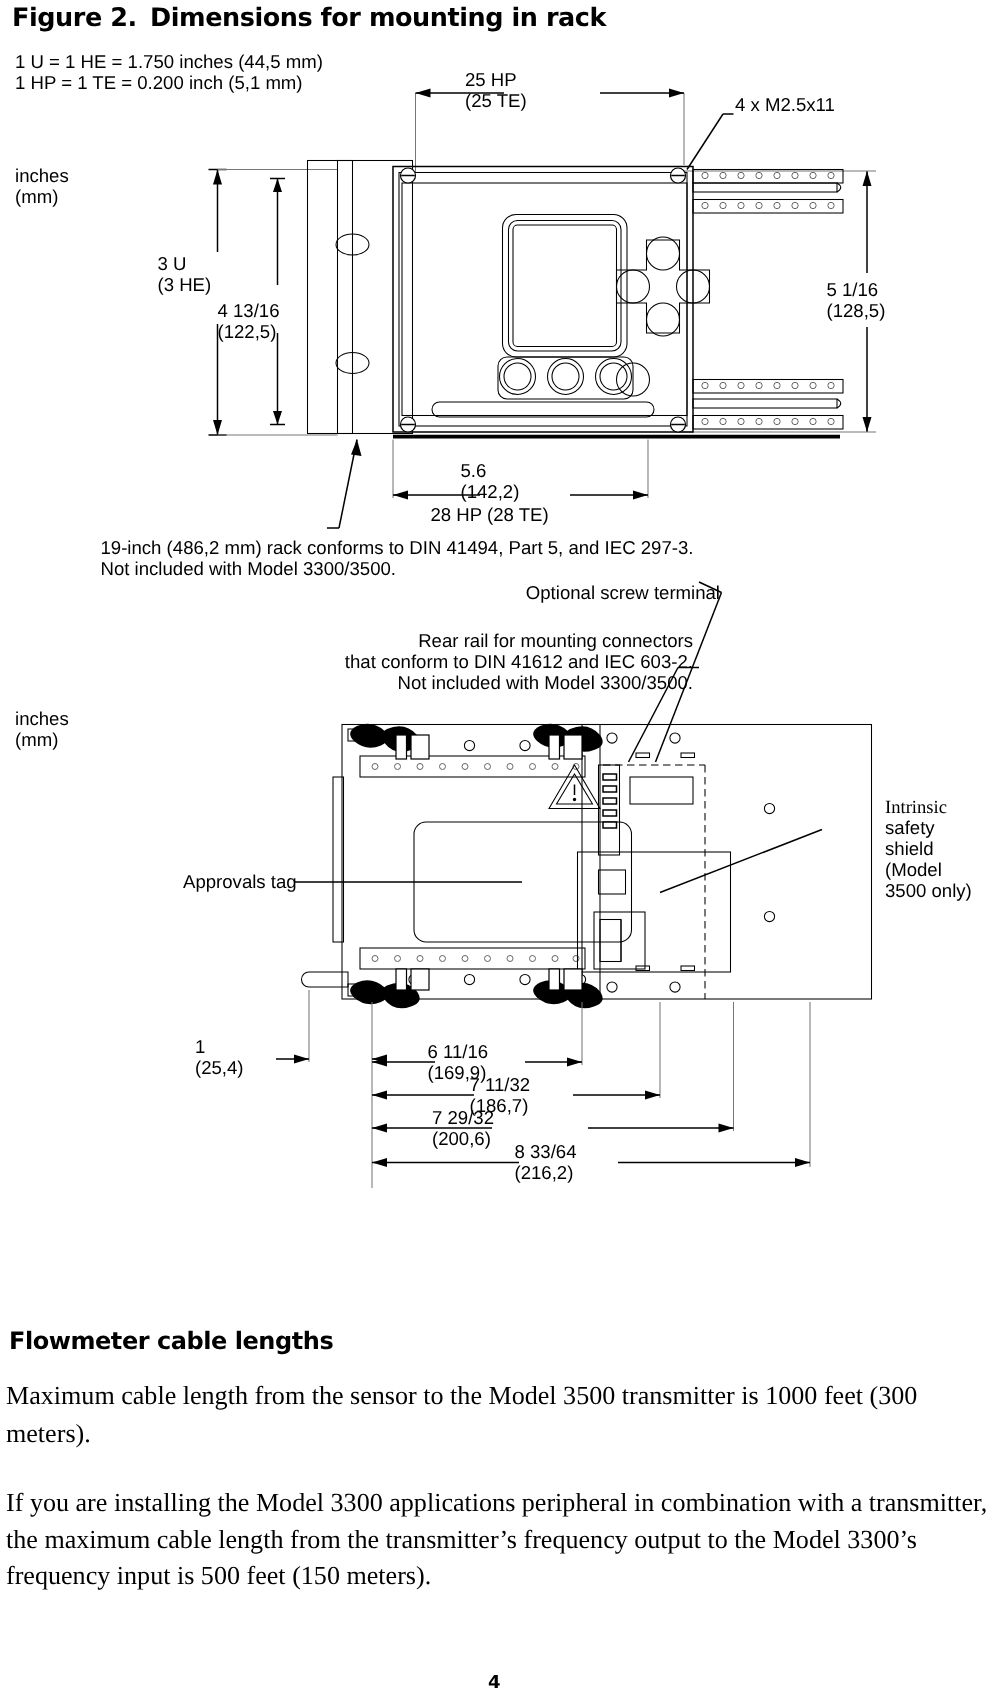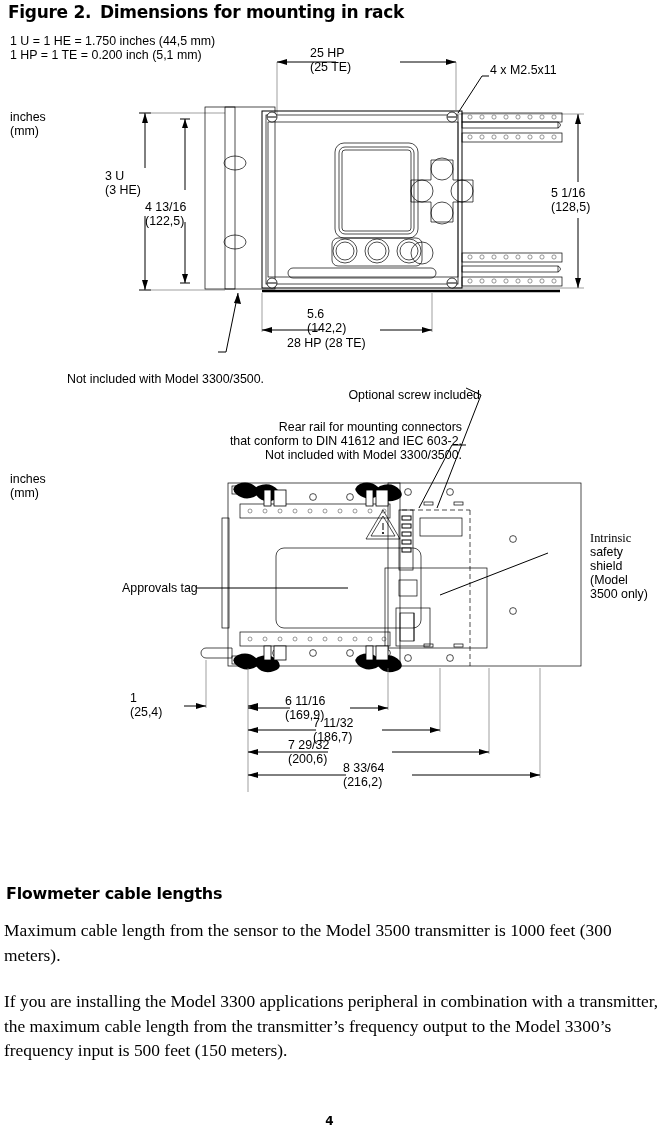--- a/index.html
+++ b/index.html
@@ -245,20 +245,21 @@
   <div class="dtxt ctr" style="left:145px;top:200px;width:80px;">4 13/16</div>
   <div class="dtxt ctr" style="left:145px;top:214px;width:80px;">(122,5)</div>
 
   <div class="dtxt ctr" style="left:551px;top:186px;width:80px;">5 1/16</div>
   <div class="dtxt ctr" style="left:551px;top:200px;width:80px;">(128,5)</div>
 
   <div class="dtxt ctr" style="left:307px;top:307px;width:80px;">5.6</div>
   <div class="dtxt ctr" style="left:307px;top:321px;width:80px;">(142,2)</div>
   <div class="dtxt ctr" style="left:287px;top:336px;width:120px;">28 HP (28 TE)</div>
 
+  <div class="dtxt" style="left:67px;top:358px;">19-inch (486,2 mm) rack conforms to DIN 41494, Part 5, and IEC 297-3.</div>
   <div class="dtxt" style="left:67px;top:372px;">Not included with Model 3300/3500.</div>
 
   <svg width="659" height="420" viewBox="0 0 659 420" style="top:420px;">
 
     <g>
       <line class="ln" x1="481" y1="-25" x2="466" y2="-32"></line>
       <line class="ln" x1="481" y1="-25" x2="437" y2="88"></line>
     </g>
 
     <g>
@@ -427,21 +428,21 @@
     </g>
 
     <g>
       <line class="ln" x1="248" y1="355" x2="346" y2="355"></line>
       <line class="ln" x1="412" y1="355" x2="540" y2="355"></line>
       <polygon class="fillk" points="248,355 258,352 258,358"></polygon>
       <polygon class="fillk" points="540,355 530,352 530,358"></polygon>
     </g>
   </svg>
 
-  <div class="dtxt rgt" style="left:210px;top:388px;width:270px;">Optional screw included</div>
+  <div class="dtxt rgt" style="left:210px;top:388px;width:270px;">Optional screw terminal</div>
 
   <div class="dtxt rgt" style="left:140px;top:420px;width:322px;">Rear rail for mounting connectors</div>
   <div class="dtxt rgt" style="left:140px;top:434px;width:322px;">that conform to DIN 41612 and IEC 603-2.</div>
   <div class="dtxt rgt" style="left:140px;top:448px;width:322px;">Not included with Model 3300/3500.</div>
 
   <div class="dtxt ctr" style="left:10px;top:472px;width:80px;">inches</div>
   <div class="dtxt ctr" style="left:10px;top:486px;width:80px;">(mm)</div>
 
   <div class="dtxt" style="left:122px;top:581px;">Approvals tag</div>
 

